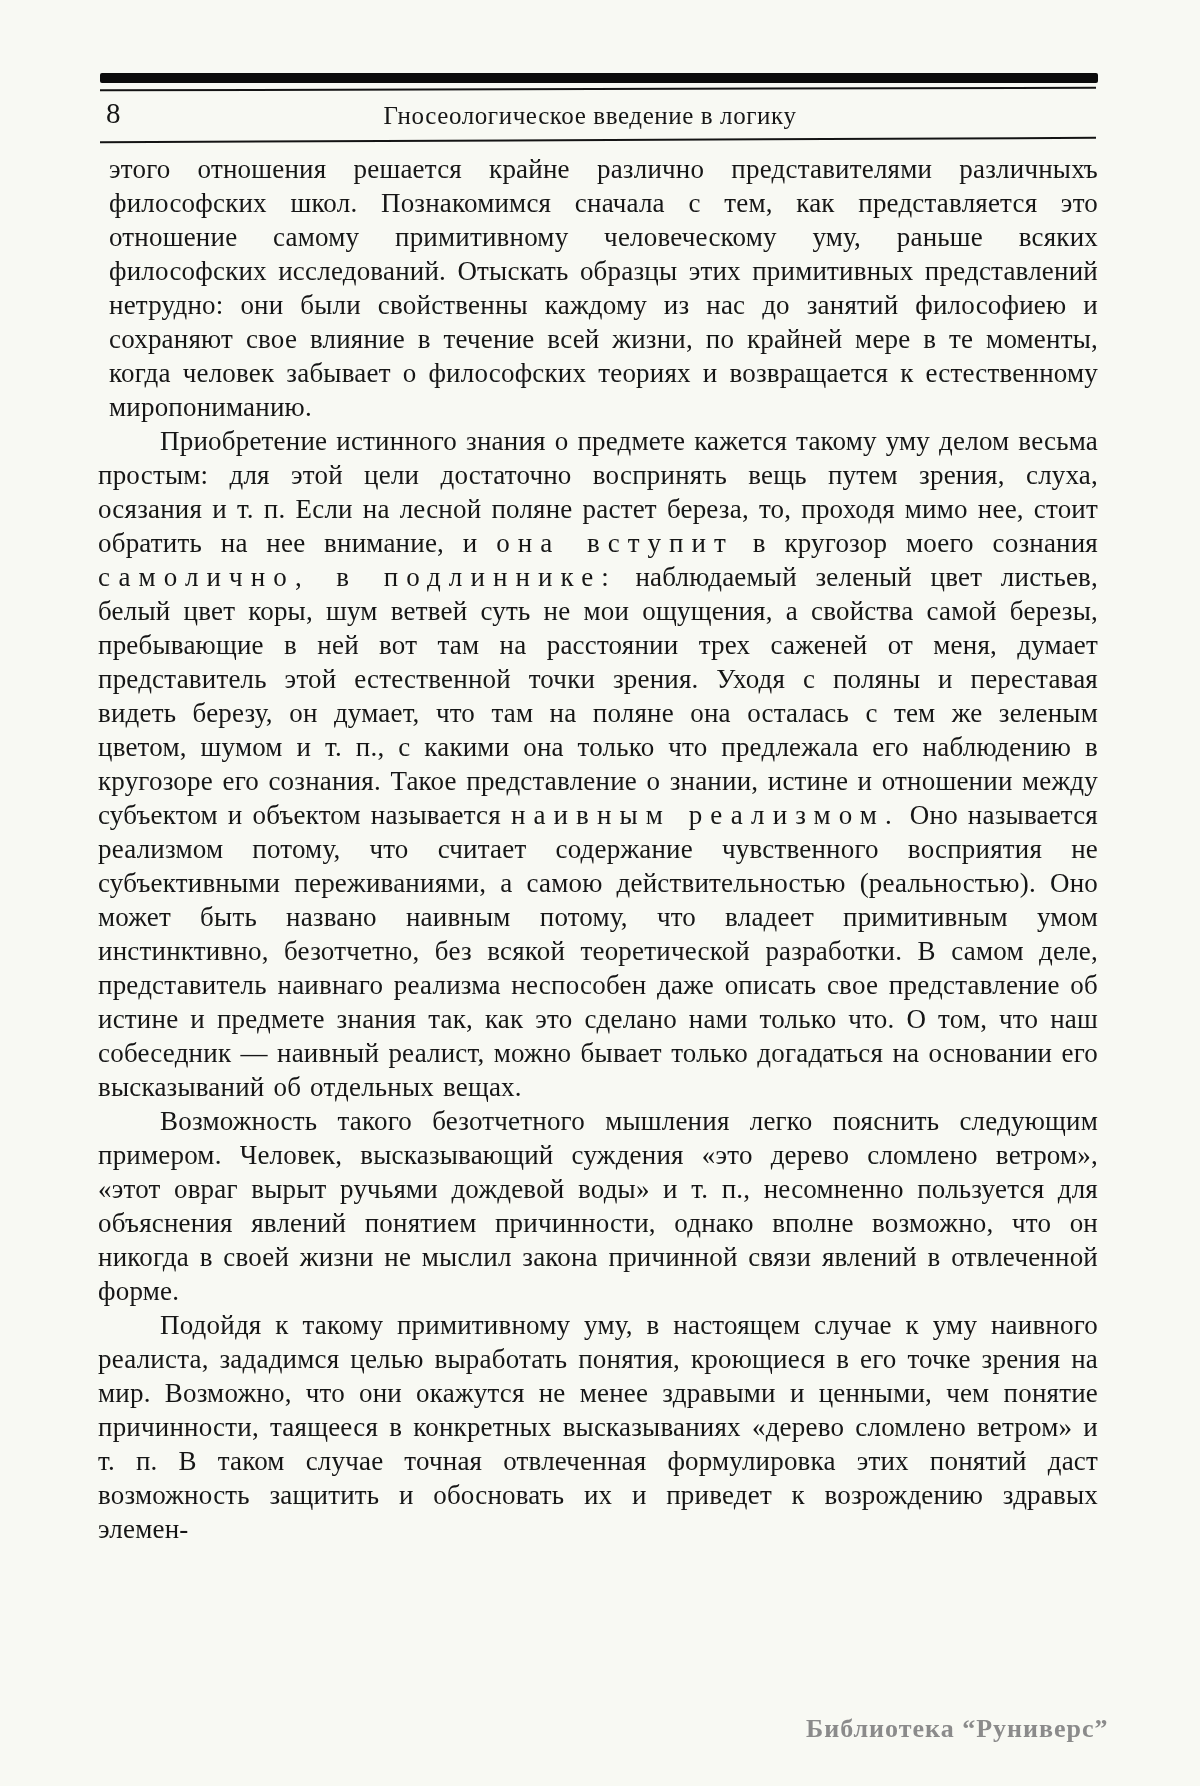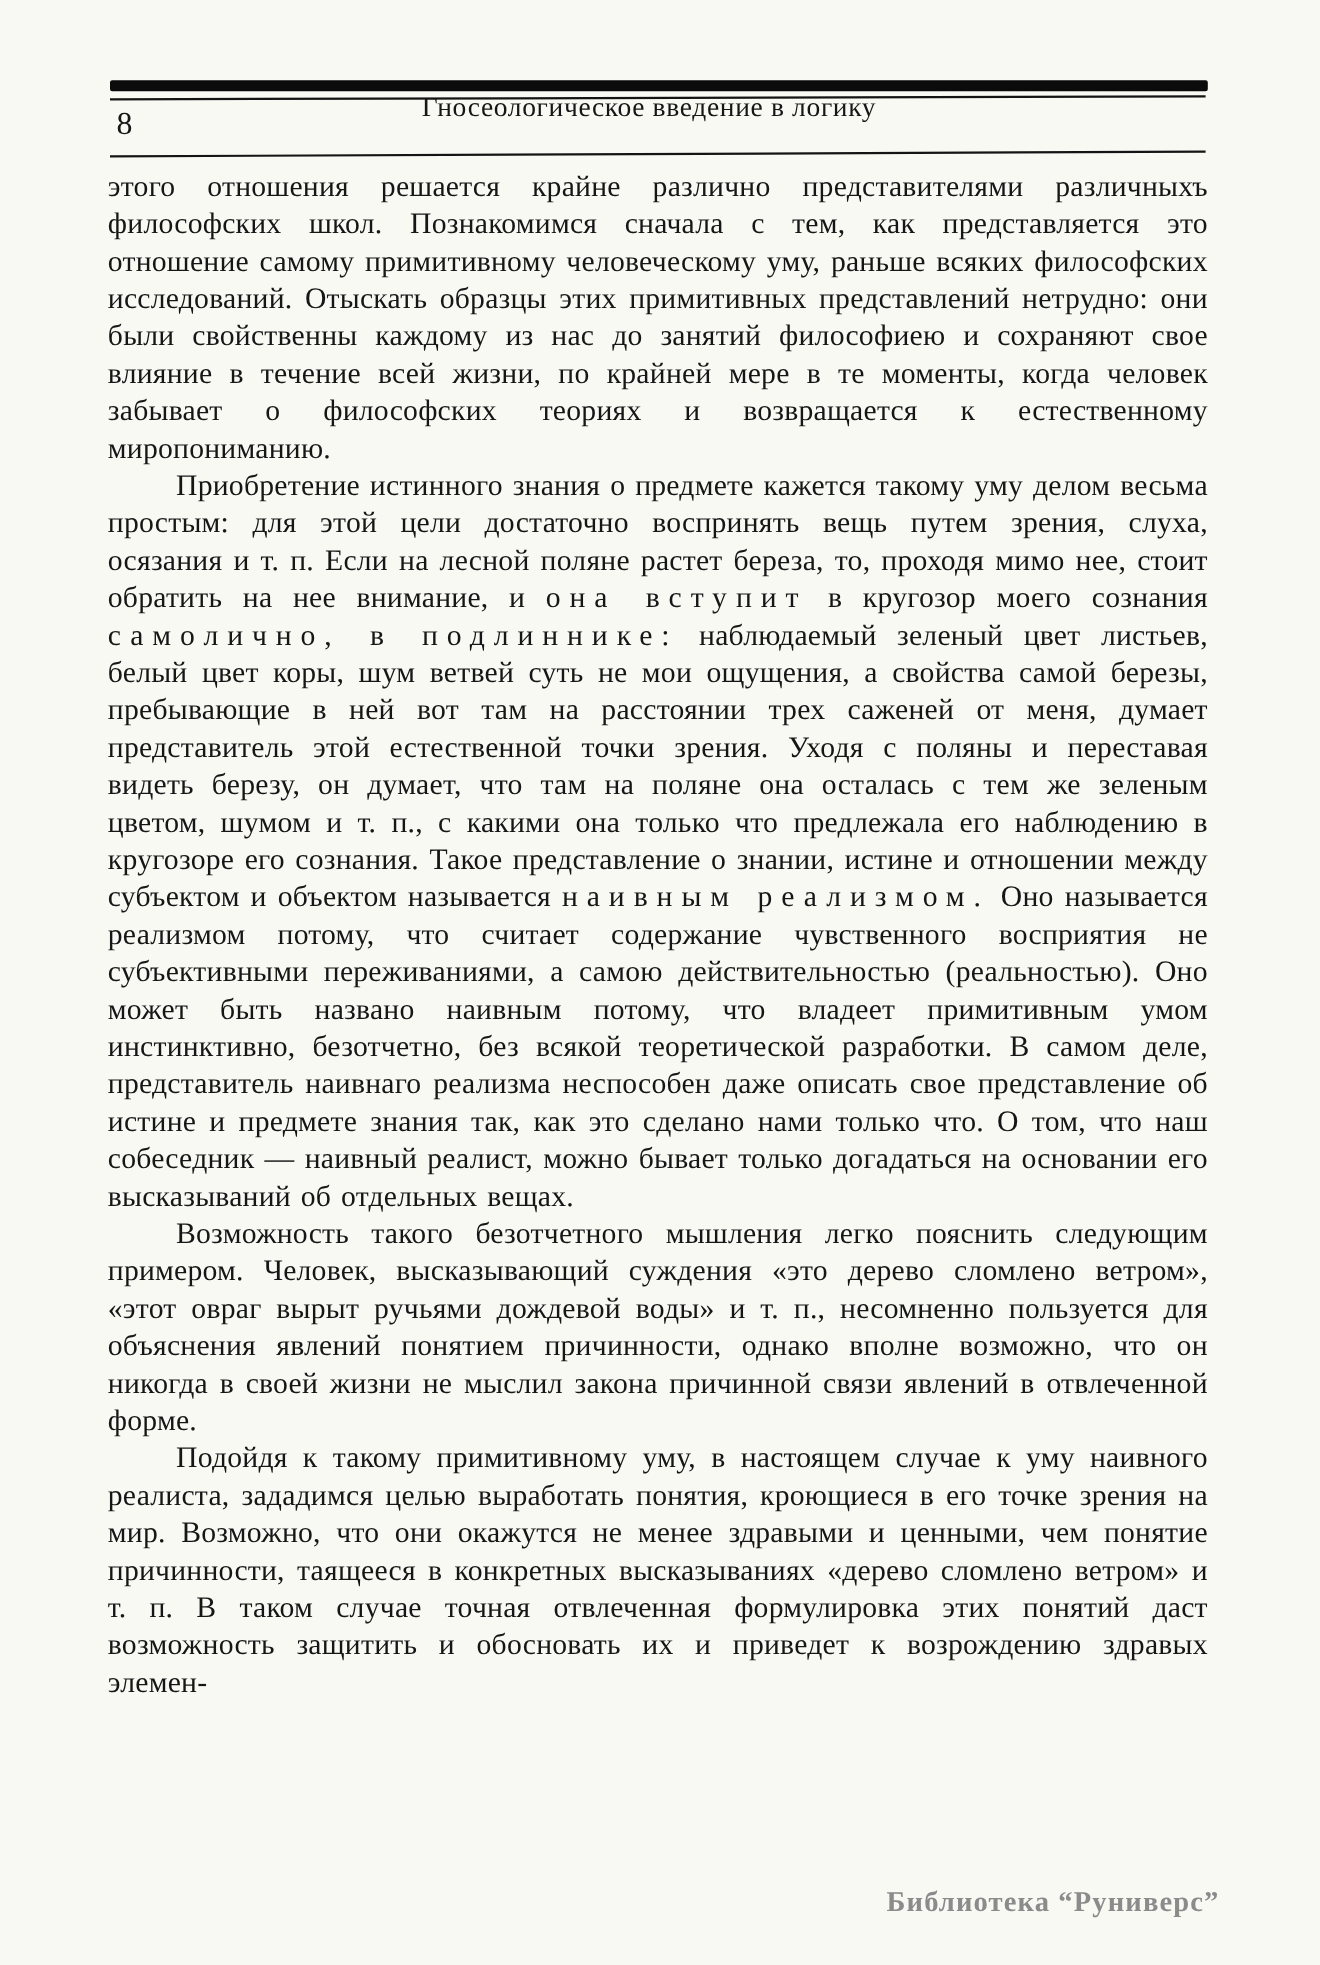--- a/index.html
+++ b/index.html
@@ -24,38 +24,38 @@
     background: #141414;
   }
   .rule-under-bar { top: 88px; transform: rotate(-0.15deg); }
   .rule-under-header { top: 139px; transform: rotate(-0.25deg); }
 
   .page-number {
     position: absolute; left: 106px; top: 98px;
     font-size: 29px; line-height: 30px;
   }
   .running-title {
-    position: absolute; left: 100px; top: 84px;
+    position: absolute; left: 100px; top: 102px;
     width: 980px; text-align: center;
     font-size: 25px; line-height: 28px;
     letter-spacing: 0.6px;
     white-space: nowrap;
   }
 
   .body-text {
     position: absolute; left: 98px; top: 152px;
     width: 1000px;
     font-size: 27px;
     line-height: 34px;
     text-align: justify;
     word-spacing: 2px;
     letter-spacing: 0.2px;
   }
   .body-text p { margin: 0; text-indent: 62px; }
-  .body-text p.continuation { text-indent: 0; }
+  .body-text p.continuation { text-indent: 0; margin-left: 11px; }
   
   .razr { letter-spacing: 0.30em; }
 
   .footer-watermark {
     position: absolute; left: 806px; top: 1716px;
     font-size: 26px; line-height: 26px;
     font-weight: bold;
     color: #8b8b8b;
     letter-spacing: 1px;
   }

